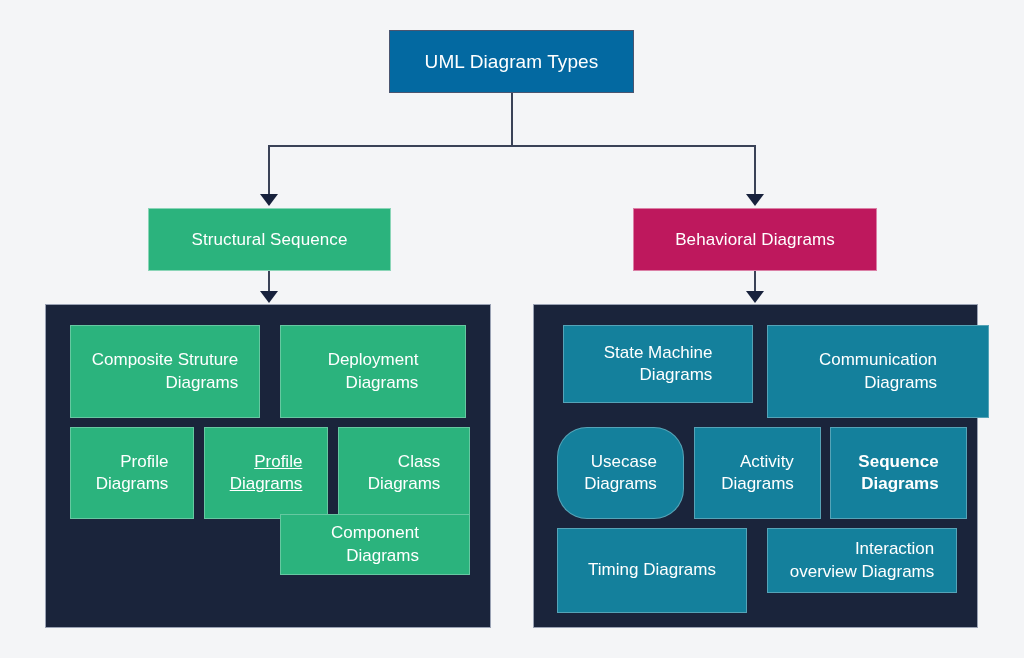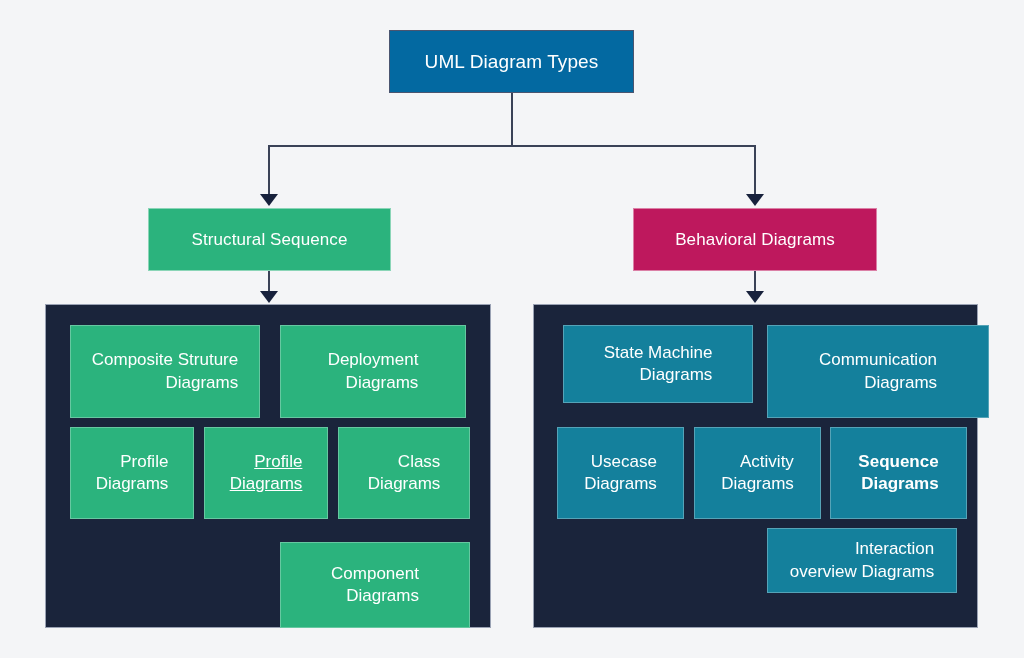--- a/index.html
+++ b/index.html
@@ -117,35 +117,36 @@
     <div class="leaf leaf-green" style="left:234px; top:20px;  width:186px; height:93px;">Deployment
 Diagrams</div>
 
     <div class="leaf leaf-green" style="left:24px;  top:122px; width:124px; height:92px;">Profile
 Diagrams</div>
     <div class="leaf leaf-green" style="left:158px; top:122px; width:124px; height:92px;text-decoration:underline;">Profile
 Diagrams</div>
     <div class="leaf leaf-green" style="left:292px; top:122px; width:132px; height:92px;">Class
 Diagrams</div>
 
-    <div class="leaf leaf-green" style="left:234px; top:237px; width:190px; height:86px;">Component
+    <div class="leaf leaf-green" style="left:234px; top:209px; width:190px; height:61px;">Component
 Diagrams</div>
   </div>
 
   <div class="panel" style="left:533px; top:304px; width:445px; height:324px;">
 
     <div class="leaf leaf-teal" style="left:23px;  top:20px;  width:190px; height:78px;margin-left:6px;">State Machine
 Diagrams</div>
     <div class="leaf leaf-teal" style="left:233px; top:20px;  width:222px; height:93px;">Communication
 Diagrams</div>
 
-    <div class="leaf leaf-teal" style="left:23px;  top:122px; width:127px; height:92px;">Usecase
+    <div class="leaf leaf-teal" style="left:23px;  top:122px; width:127px; height:92px;border-radius:30px;">Usecase
 Diagrams</div>
     <div class="leaf leaf-teal" style="left:160px; top:122px; width:127px; height:92px;">Activity
 Diagrams</div>
     <div class="leaf leaf-teal" style="left:296px; top:122px; width:137px; height:92px;font-weight:bold;">Sequence
 Diagrams</div>
 
+    <div class="leaf leaf-teal" style="left:23px;  top:223px; width:190px; height:85px;">Timing Diagrams</div>
     <div class="leaf leaf-teal" style="left:233px; top:223px; width:190px; height:65px;">Interaction
 overview Diagrams</div>
   </div>
 
 </div>
 
 </body></html>

